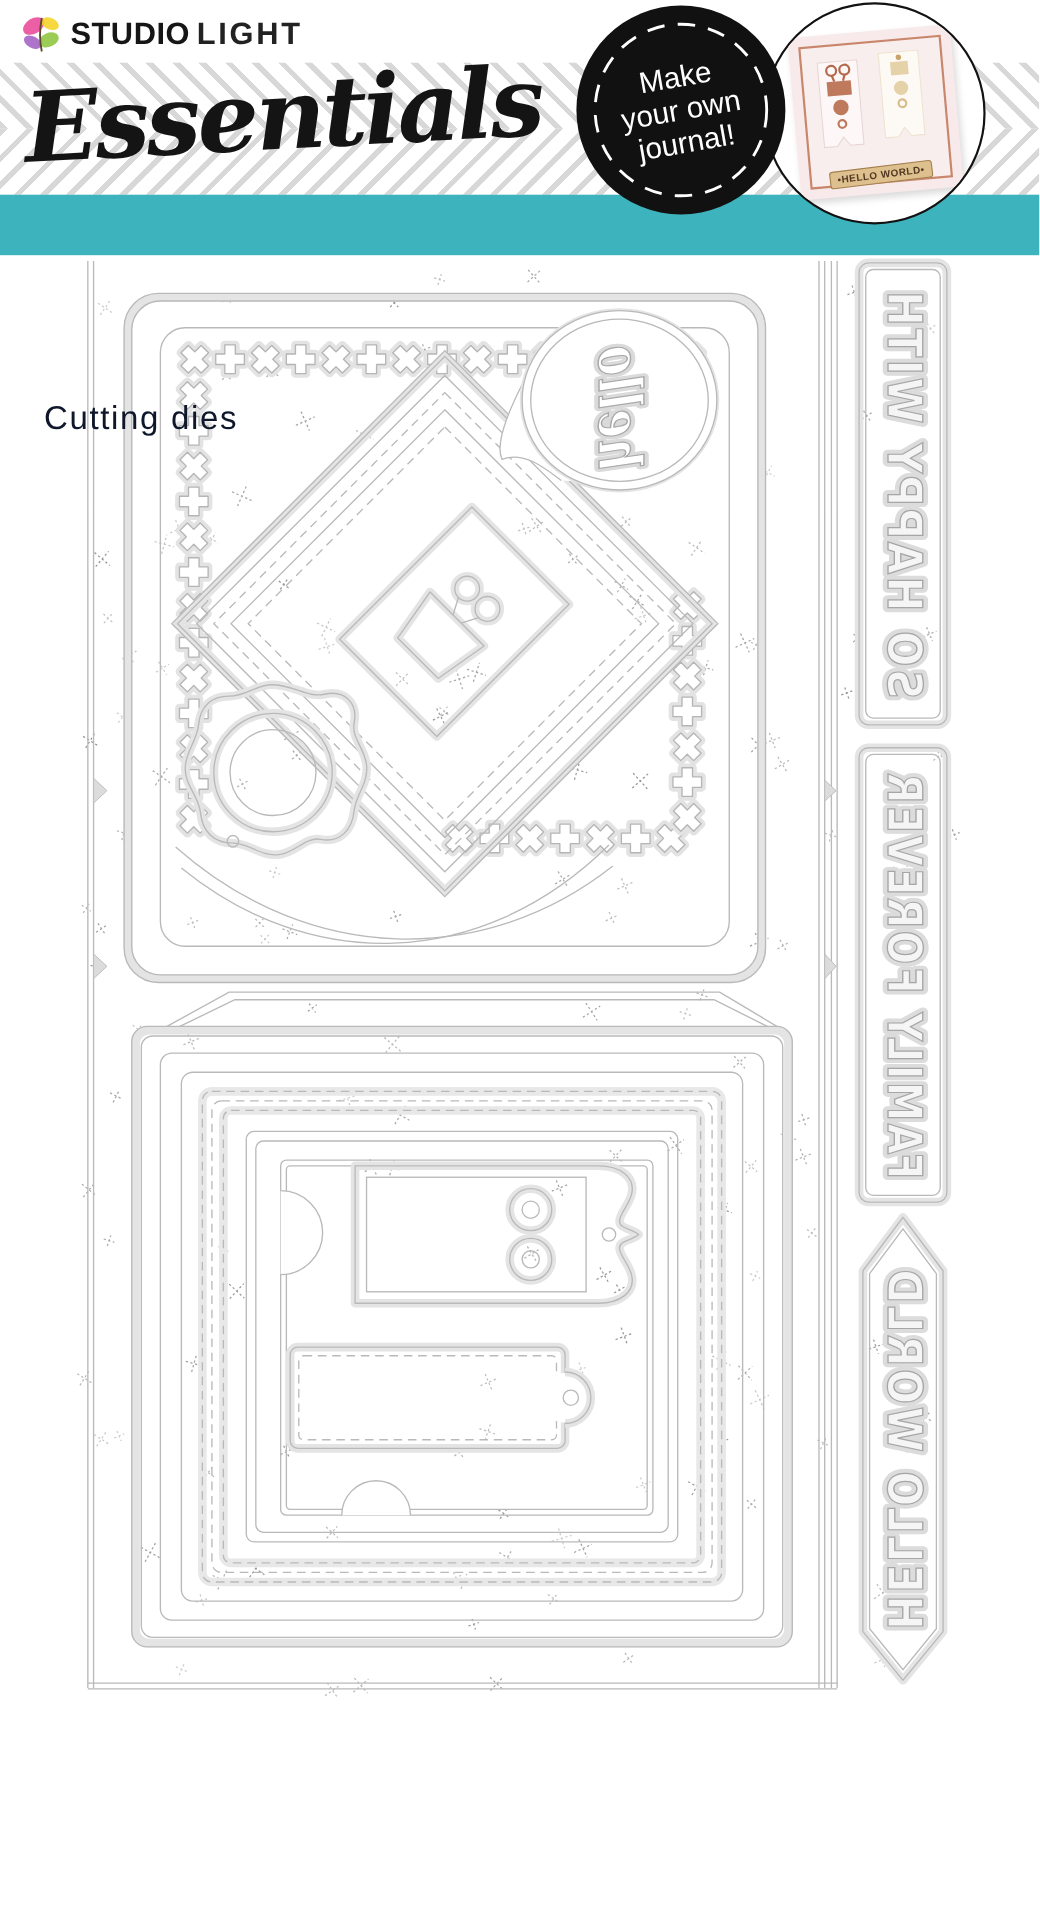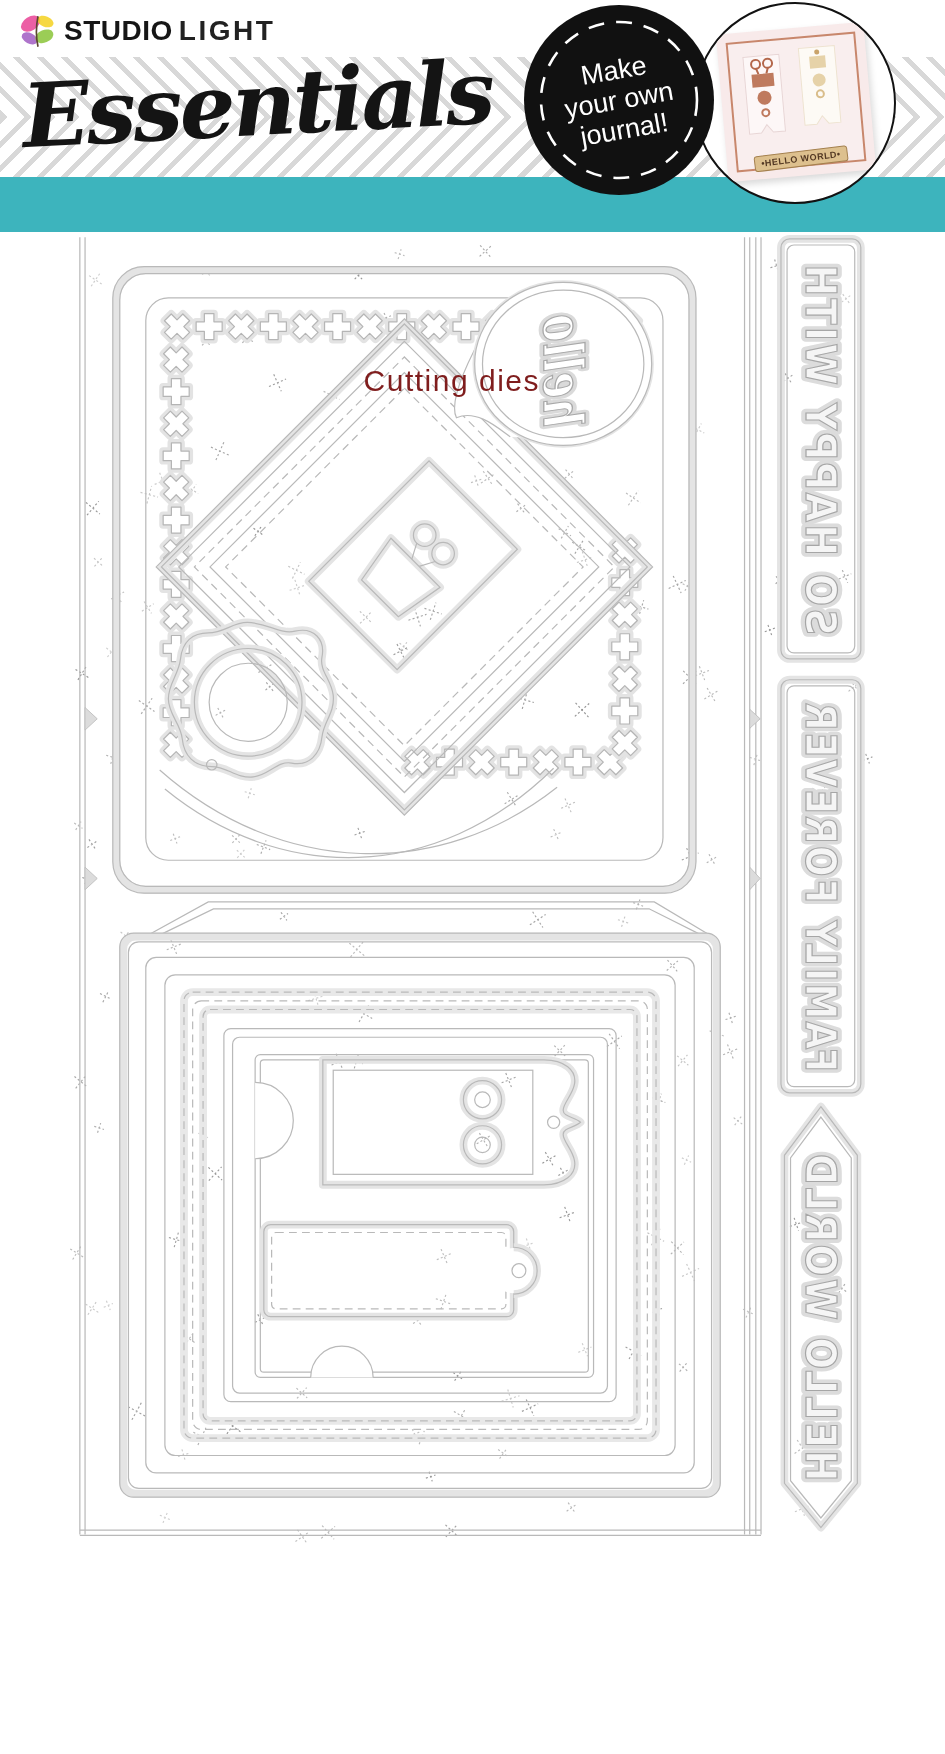--- a/index.html
+++ b/index.html
@@ -18,22 +18,22 @@
   .logo-light{font-size:28px;font-weight:700;letter-spacing:2.5px;color:#222}
   .stripes{position:absolute;left:0;top:57px;width:945px;height:120px;z-index:1}
   .stripe-row1{position:absolute;left:0;top:0;width:100%;height:60px;
     background:repeating-linear-gradient(45deg,var(--stripe_gray) 0 5px,transparent 5px 17px)}
   .stripe-row2{position:absolute;left:0;top:60px;width:100%;height:60px;
     background:repeating-linear-gradient(135deg,var(--stripe_gray) 0 5px,transparent 5px 17px)}
   .essentials{position:absolute;left:22px;top:52px;z-index:4;
     font-family:"DejaVu Serif",serif;font-style:italic;font-weight:700;
     font-size:88px;color:#141414;transform:rotate(-3deg);letter-spacing:-3px}
   .teal-band{position:absolute;left:0;top:177px;width:945px;height:55px;background:var(--teal_banner);z-index:2}
-  .teal-label{position:absolute;left:40px;top:187px;width:500px;text-align:right;
-    color:#7f1d1d;font-size:30px;font-weight:400;letter-spacing:1.5px}
+  .teal-label{position:absolute;left:40px;top:187px;width:500px;text-align:left;
+    color:#0f172a;font-size:30px;font-weight:400;letter-spacing:1.5px}
 
   
   .badge{position:absolute;left:524px;top:5px;width:190px;height:190px;border-radius:50%;
     background:var(--badge_bg);z-index:7}
   .badge svg{position:absolute;left:0;top:0}
   .badge-text{position:absolute;left:0;top:0;width:100%;height:100%;display:flex;flex-direction:column;
     align-items:center;justify-content:center;transform:rotate(-10deg);
     color:var(--badge_text);font-size:27px;font-weight:500;line-height:1.12;text-align:center}
 
   

